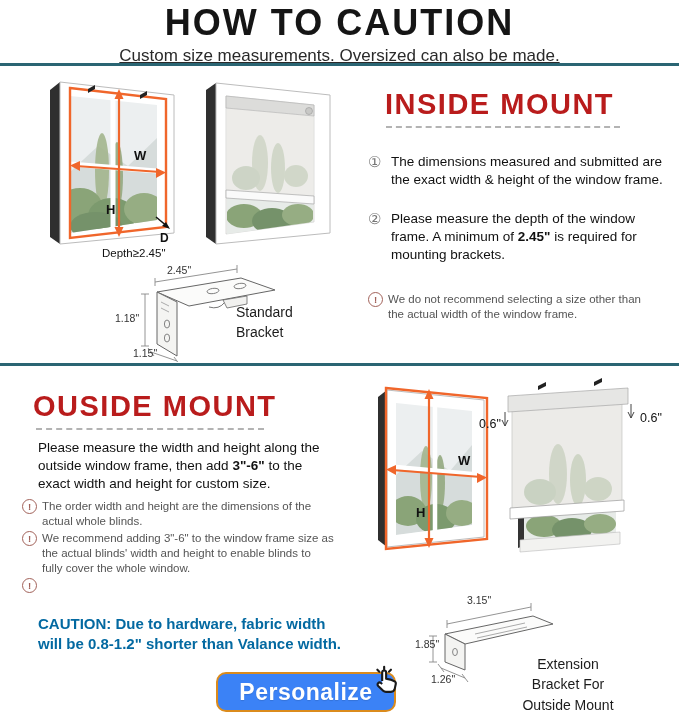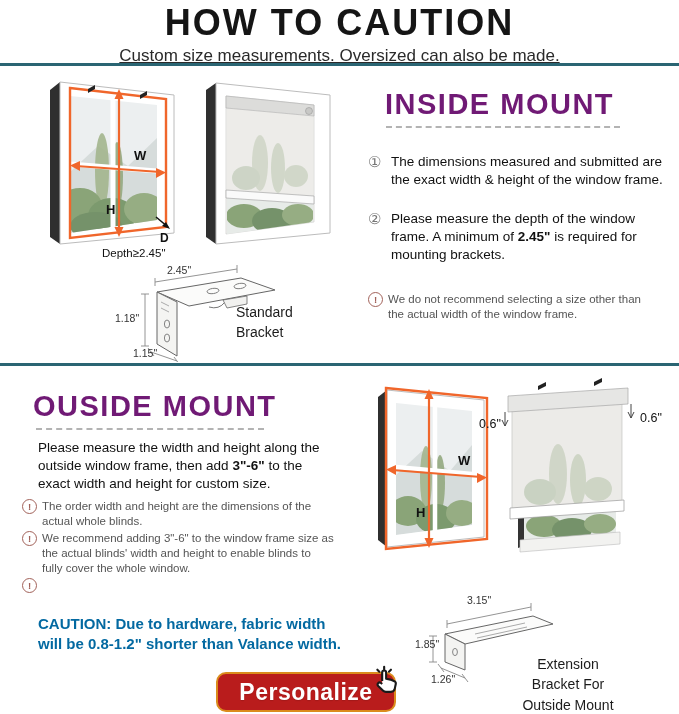--- a/index.html
+++ b/index.html
@@ -5,36 +5,36 @@
   html,body{margin:0;padding:0;background:#fff;}
   .page{position:relative;width:679px;height:714px;background:#fff;overflow:hidden;
         font-family:"Liberation Sans",sans-serif;color:#1d1d1d;}
   
   .hdr{position:absolute;top:0;left:0;width:679px;text-align:center;}
   .hdr h1{margin:2px 0 0;font-size:36px;font-weight:700;letter-spacing:2px;color:#151515;}
   .hdr p{margin:2px 0 0;font-size:17px;color:#2a2a2a;text-decoration:underline;}
   .divider{position:absolute;left:0;width:679px;height:3px;background:#2a6573;}
   .div-top{top:63px;} .div-mid{top:363px;}
   
-  .sec-h{position:absolute;font-size:29px;font-weight:700;letter-spacing:1.5px;color:#701a75;margin:0;}
+  .sec-h{position:absolute;font-size:29px;font-weight:700;letter-spacing:1.5px;color:#b91c1c;margin:0;}
   .dashes{position:absolute;height:0;border-bottom:2px dashed #b3b3b3;}
   .item{position:absolute;font-size:13.5px;line-height:1.34;color:#111;}
   .item .circ{position:absolute;left:-23px;top:-1px;font-size:15px;color:#777;}
   .note{position:absolute;font-size:11.5px;line-height:1.3;color:#555;}
   .note .alert{position:absolute;left:-20px;top:0px;width:13px;height:13px;border:1.3px solid #a2625a;
                border-radius:50%;color:#a2625a;font-size:9.5px;font-weight:700;text-align:center;line-height:13px;}
   .intro{position:absolute;font-size:13.5px;line-height:1.35;color:#111;}
   .caution{position:absolute;font-size:15px;font-weight:700;line-height:1.35;color:#0369a1;}
   .bracket-label{position:absolute;font-size:14px;line-height:1.45;color:#1c1c1c;}
   b{font-weight:700;}
   
   .fig{position:absolute;}
   svg text{font-family:"Liberation Sans",sans-serif;}
   
-  .cta{position:absolute;left:216px;top:672px;width:176px;height:36px;background:#b91c1c;
+  .cta{position:absolute;left:216px;top:672px;width:176px;height:36px;background:#3b82f6;
        border:2px solid #db8b1c;border-radius:10px;cursor:pointer;
        display:flex;align-items:center;justify-content:center;}
   .cta span{font-size:23px;font-weight:700;color:#fff;letter-spacing:.5px;text-shadow:0 1px 1px rgba(0,0,0,.12);}
   .cta .hand{position:absolute;right:-8px;top:-10px;}
 </style>
 </head>
 <body>
 
 <div class="page">
 

